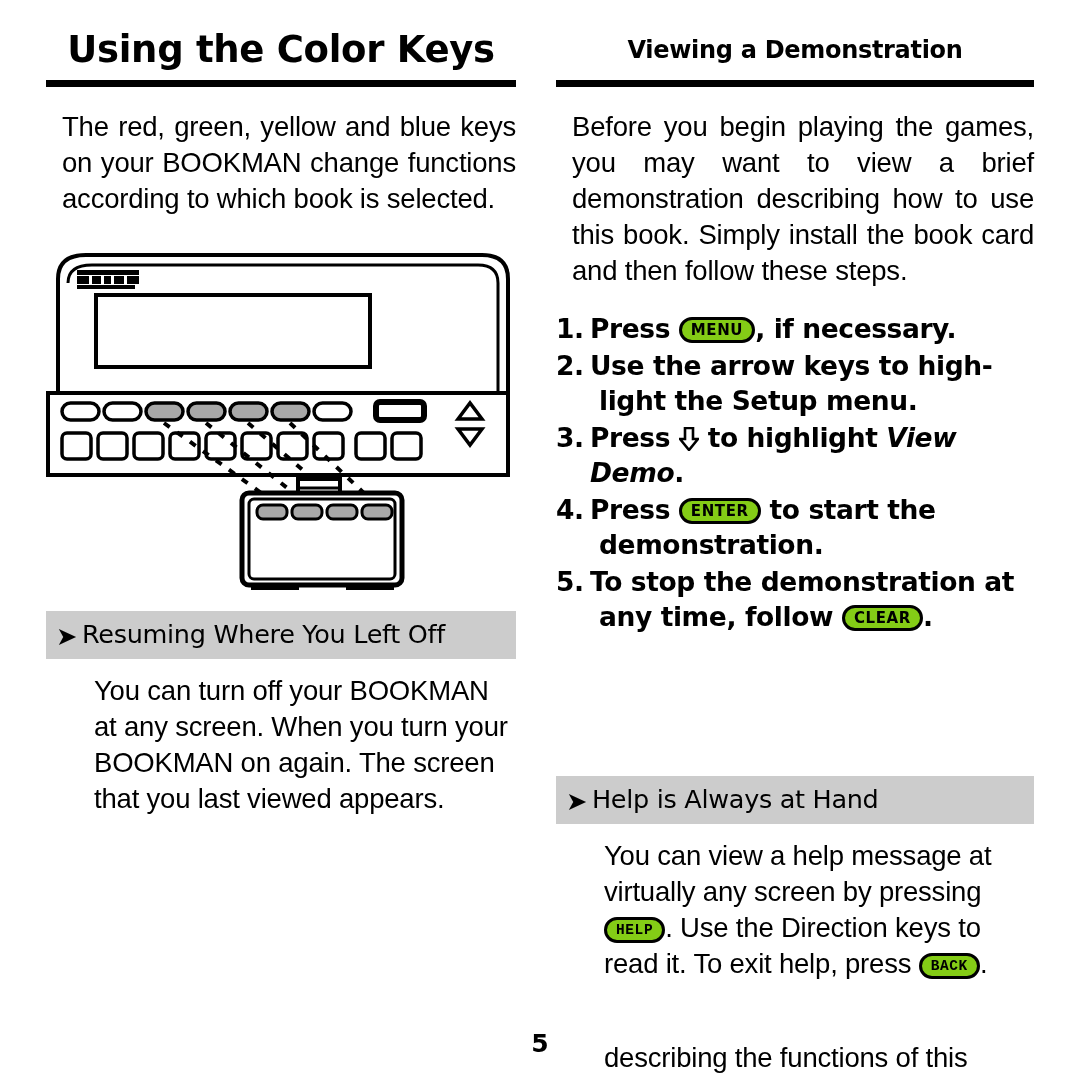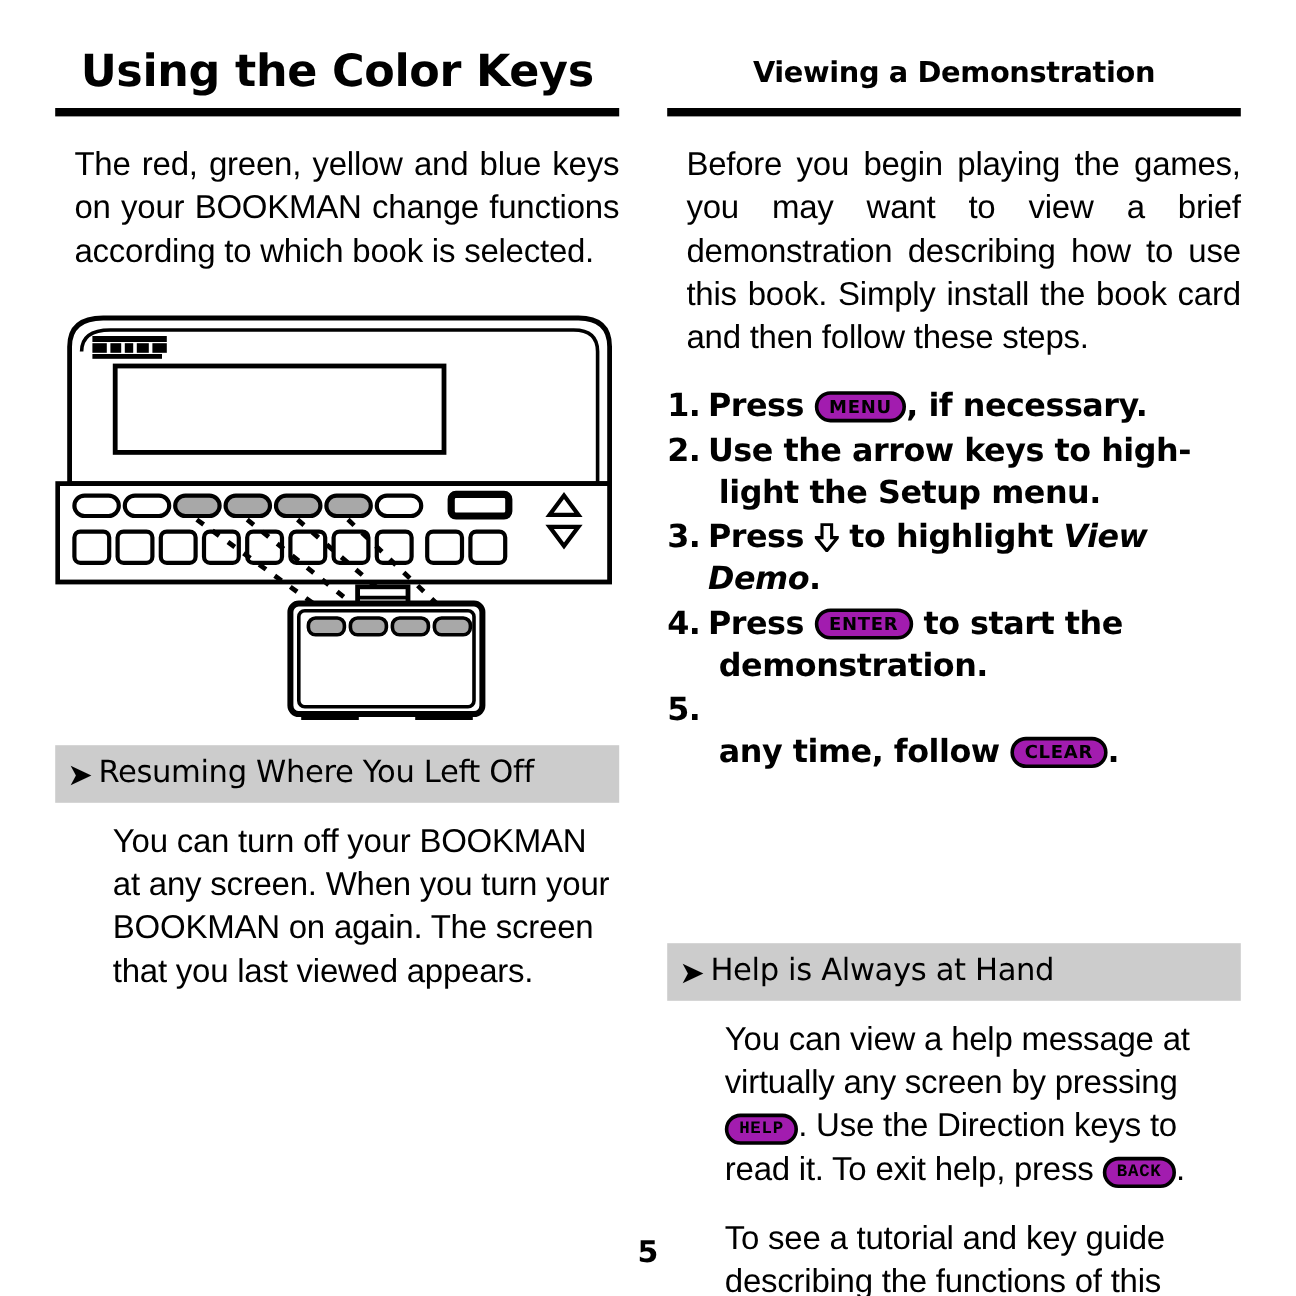--- a/index.html
+++ b/index.html
@@ -19,21 +19,21 @@
     position: relative;
     width: 1080px;
     height: 1080px;
     box-sizing: border-box;
   }
   .columns {
     display: flex;
     width: 1080px;
     height: 1010px;
     box-sizing: border-box;
-    padding: 38px 46px 0 46px;
+    padding: 28px 46px 0 46px;
   }
   .col {
     width: 478px;
     box-sizing: border-box;
     position: relative;
   }
   .col-left { padding-right: 8px; }
   .col-right { margin-left: 32px; }
 
   
@@ -99,21 +99,21 @@
     border: 3px solid #000;
     border-radius: 14px;
     padding: 0 9px;
     font-family: "DejaVu Sans", sans-serif;
     font-weight: bold;
     font-size: 15px;
     line-height: 20px;
     letter-spacing: 0.6px;
     vertical-align: 3px;
     white-space: nowrap;
-    background: #a21caf;
+    background: #84cc16;
   }
   .keycap.light {
     border-width: 3px;
     font-size: 14.5px;
     font-family: Liberation Mono, monospace;
   }
   .arrow-down-glyph {
     display: inline-block;
     width: 20px;
     height: 24px;
@@ -292,34 +292,34 @@
 
         <li>
           <span class="num">4.</span>
           <span class="txt"><span>Press</span>
             <span class="keycap">ENTER</span>
             <span>to start the</span><br><span style="display:inline-block;padding-left:9px;">demonstration.</span></span>
         </li>
 
         <li>
           <span class="num">5.</span>
-          <span class="txt"><br><span style="display:inline-block;padding-left:9px;">any time, follow</span>
+          <span class="txt"><span>To stop the demonstration at</span><br><span style="display:inline-block;padding-left:9px;">any time, follow</span>
             <span class="keycap">CLEAR</span><span>.</span></span>
         </li>
       </ol>
 
       <div class="subhead" style="margin-top:142px;">
         <span class="bullet">➤</span><span>Help is Always at Hand</span>
       </div>
 
       <div class="indent-body">
         <p class="body ragged"><span>You can view a help message at</span><br><span>virtually any screen by pressing</span><br><span class="keycap light">HELP</span><span>. Use the Direction keys to</span><br><span>read it. To exit help, press</span>
           <span class="keycap light">BACK</span><span>.</span></p>
 
-        <p class="body ragged last"><span>To see a tutorial and key guide</span><br><span>describing the functions of this steps,</span><br>
+        <p class="body ragged last"><br><span>describing the functions of this steps,</span><br>
           
           </p>
       </div>
     </div>
   </div>
 
   <div class="page-number">5</div>
 </div>
 
 </body></html>

